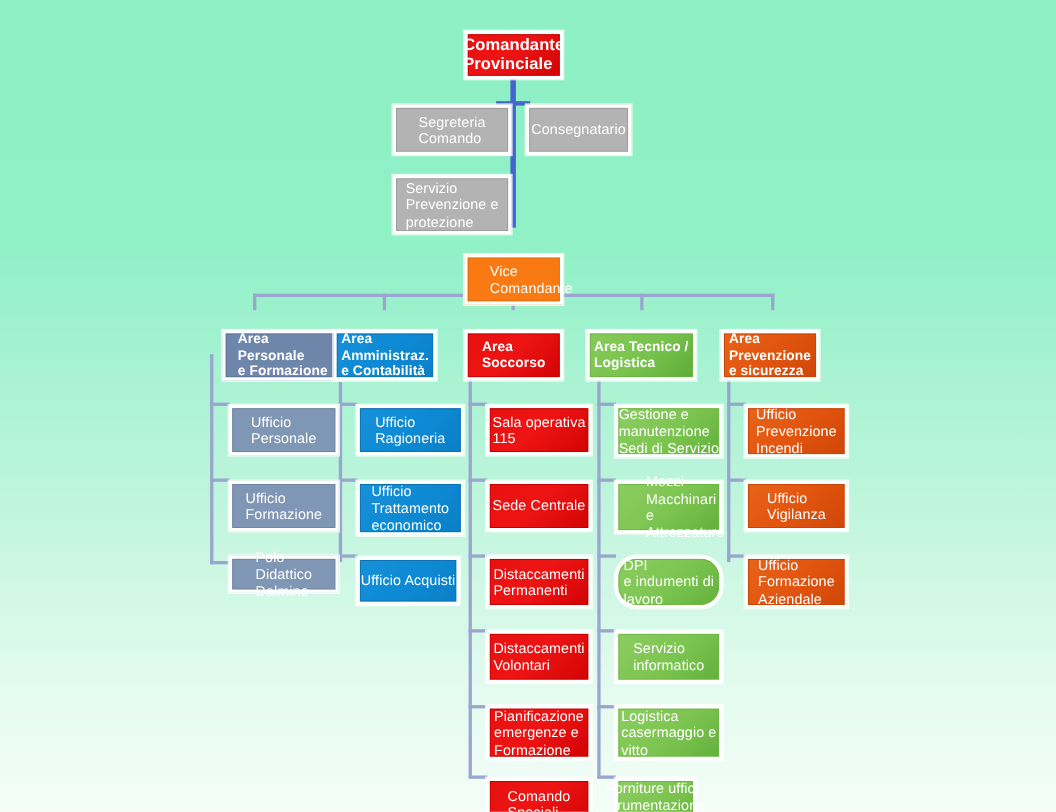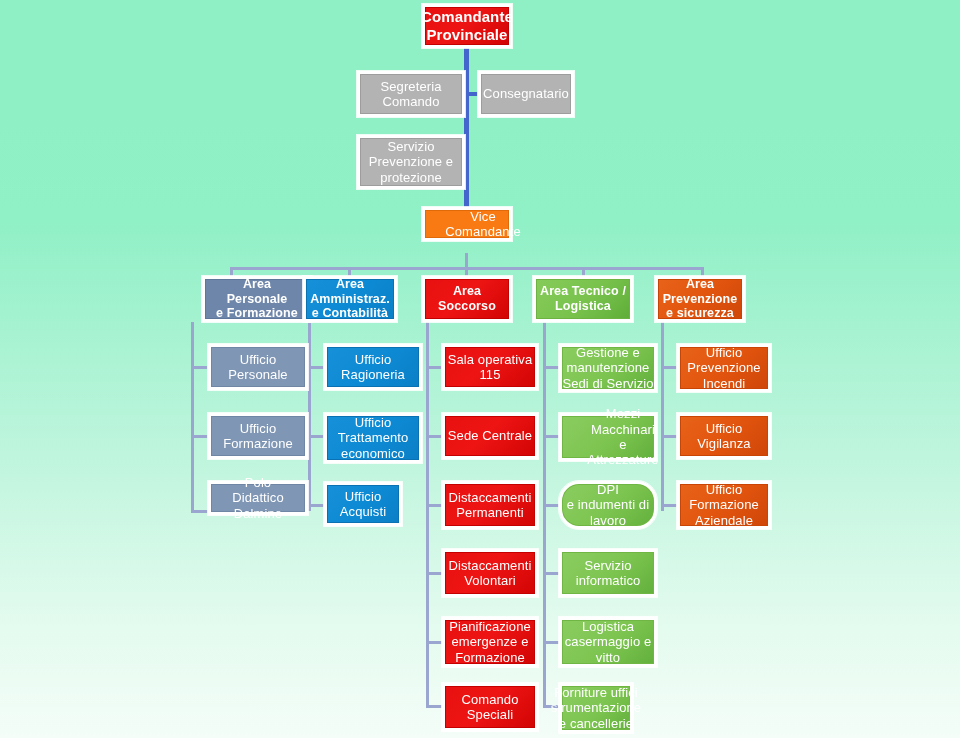--- a/index.html
+++ b/index.html
@@ -32,27 +32,28 @@
   }
 
   
   .box {
     position: absolute;
     box-sizing: border-box;
     z-index: 3;
     display: flex;
     align-items: center;
     justify-content: center;
-    text-align: center;
+    text-align: left;
     color: #ffffff;
     line-height: 1.18;
     border: 3px solid #ffffff;
     outline: 1px solid rgba(255,255,255,0.85);
     white-space: pre-line;
     letter-spacing: 0.1px;
+    margin-top: 24px;
   }
 
   .b-red {
     background: linear-gradient(135deg, #e81010 0%, #ee1414 45%, #d20404 100%);
     border-color: #ffffff;
     box-shadow: 0 0 0 1px #c40000 inset;
   }
   .b-gray {
     background: #b3b3b3;
     box-shadow: 0 0 0 1px #9d9d9d inset;
@@ -109,21 +110,21 @@
 
   <div class="box b-gray fs13" style="left:357px; top:71px; width:108px; height:46px;">Segreteria
 Comando</div>
 
   <div class="box b-gray fs13" style="left:478px; top:71px; width:96px; height:46px;">Consegnatario</div>
 
   <div class="box b-gray fs13" style="left:357px; top:135px; width:108px; height:54px;">Servizio
 Prevenzione e
 protezione</div>
 
-  <div class="box b-orange fs13" style="left:422px; top:207px; width:90px; height:34px;padding-left:32px;">Vice
+  <div class="box b-orange fs13" style="left:422px; top:207px; width:90px; height:46px;padding-left:32px;">Vice
 Comandante</div>
 
   <div class="line" style="left:465px; top:253px; width:3px; height:16px;"></div>
   <div class="line" style="left:230px; top:267px; width:474px; height:3px;"></div>
 
   <div class="line" style="left:230px; top:267px; width:3px; height:15px;"></div>
   <div class="line" style="left:348px; top:267px; width:3px; height:15px;"></div>
   <div class="line" style="left:465px; top:267px; width:3px; height:15px;"></div>
   <div class="line" style="left:582px; top:267px; width:3px; height:15px;"></div>
   <div class="line" style="left:701px; top:267px; width:3px; height:15px;"></div>
@@ -162,21 +163,21 @@
   <div class="line" style="left:308px; top:322px; width:3px; height:189px;"></div>
   <div class="line" style="left:308px; top:366px; width:17px; height:3px;"></div>
   <div class="line" style="left:308px; top:435px; width:17px; height:3px;"></div>
   <div class="line" style="left:308px; top:504px; width:17px; height:3px;"></div>
 
   <div class="box b-blue fs13" style="left:324px; top:344px; width:98px; height:46px;">Ufficio
 Ragioneria</div>
   <div class="box b-blue fs13" style="left:324px; top:413px; width:98px; height:50px;">Ufficio
 Trattamento
 economico</div>
-  <div class="box b-blue fs13" style="left:324px; top:482px; width:78px; height:44px;">Ufficio Acquisti</div>
+  <div class="box b-blue fs13" style="left:324px; top:482px; width:94px; height:44px;">Ufficio Acquisti</div>
 
   <div class="line" style="left:426px; top:322px; width:3px; height:385px;"></div>
   <div class="line" style="left:426px; top:366px; width:17px; height:3px;"></div>
   <div class="line" style="left:426px; top:435px; width:17px; height:3px;"></div>
   <div class="line" style="left:426px; top:504px; width:17px; height:3px;"></div>
   <div class="line" style="left:426px; top:572px; width:17px; height:3px;"></div>
   <div class="line" style="left:426px; top:641px; width:17px; height:3px;"></div>
   <div class="line" style="left:426px; top:705px; width:17px; height:3px;"></div>
 
   <div class="box b-red fs13" style="left:442px; top:344px; width:96px; height:46px;">Sala operativa

